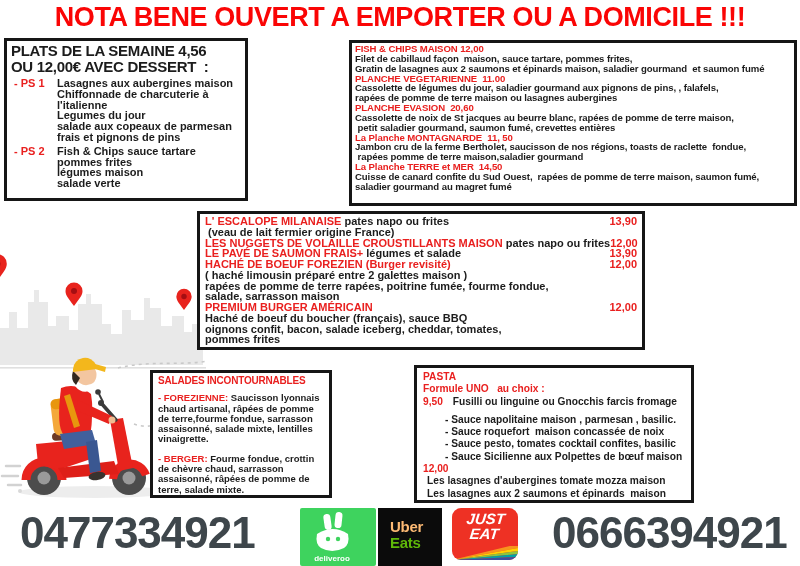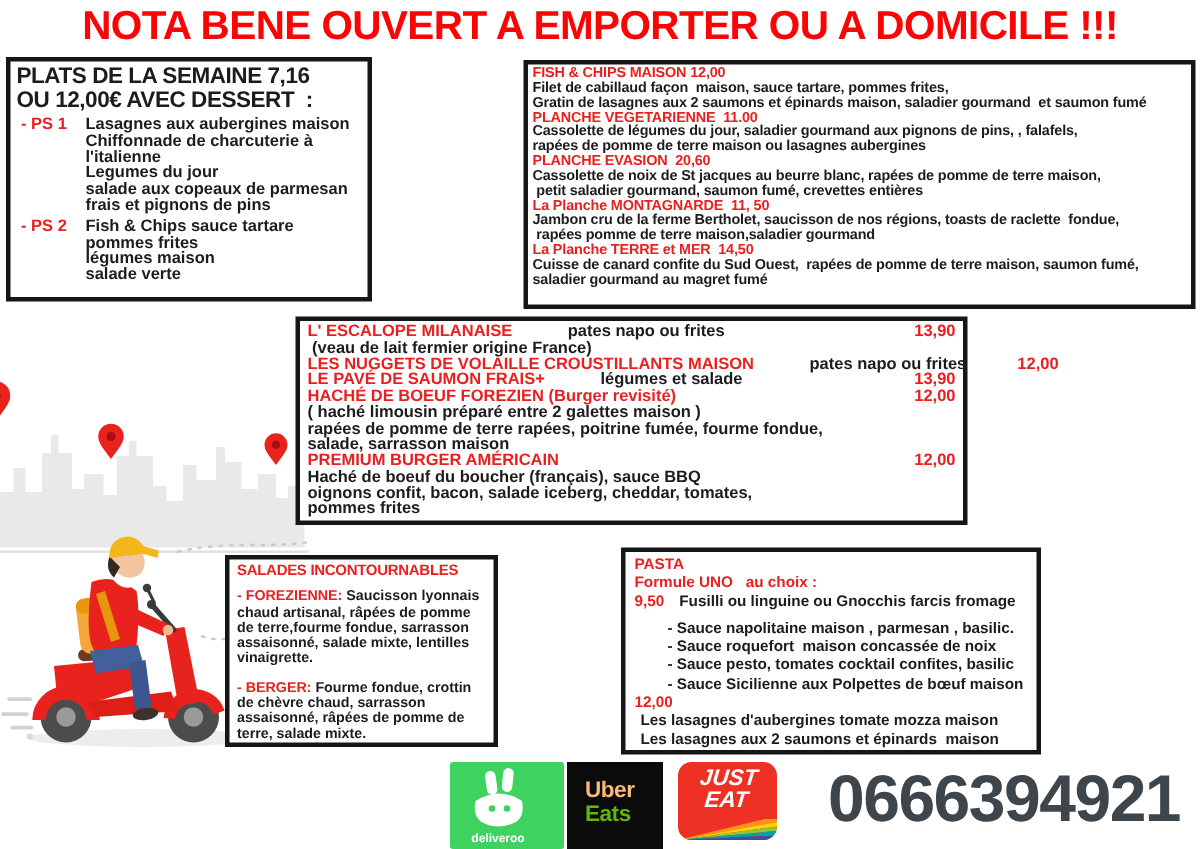--- a/index.html
+++ b/index.html
@@ -24,21 +24,21 @@
   .ps-lines { flex: 1; }
 
   
   #planches-box { left: 349px; top: 40px; width: 448px; height: 166px; padding: 1px 3px;
                   font-size: 9.6px; line-height: 9.85px; letter-spacing: -0.1px; }
   #planches-box div { white-space: pre; }
 
   
   #grill-box { left: 197px; top: 211px; width: 448px; height: 139px; padding: 2px 5px;
                font-size: 11px; line-height: 10.75px; }
-  .mrow { display: flex; white-space: pre; gap: 34px; }
+  .mrow { display: flex; white-space: pre; }
   .mrow .price { margin-left: auto; }
 
   
   #salades-box { left: 150px; top: 370px; width: 182px; height: 128px; padding: 3px 5px;
                  font-size: 9.5px; line-height: 10.3px; }
   #salades-box .heading { font-size: 10px; letter-spacing: -0.2px; margin-bottom: 7px; }
   #salades-box .sal-item { margin-bottom: 9px; }
 
   
   #pasta-box { left: 414px; top: 365px; width: 280px; height: 138px; padding: 3px 6px;
@@ -69,21 +69,21 @@
   .je-fan { position: absolute; left: 0; bottom: 0; width: 66px; height: 14px; }
 </style>
 </head>
 <body>
 
 <div id="page">
 
   <div id="title">NOTA BENE OUVERT A EMPORTER OU A DOMICILE !!!</div>
 
   <div id="plats-box" class="box">
-    <div class="plats-heading pre">PLATS DE LA SEMAINE 7,16</div>
+    <div class="plats-heading pre">PLATS DE LA SEMAINE 4,56</div>
     <div class="plats-heading pre">OU 12,00€ AVEC DESSERT  :</div>
     <div class="ps-item">
       <span class="ps-label pre">- PS 1</span>
       <div class="ps-lines">
         <div class="pre">Lasagnes aux aubergines maison</div>
         <div class="pre">Chiffonnade de charcuterie à</div>
         <div class="pre">l'italienne</div>
         <div class="pre">Legumes du jour</div>
         <div class="pre">salade aux copeaux de parmesan</div>
         <div class="pre">frais et pignons de pins</div>
@@ -235,20 +235,21 @@
       <path d="M73,141 A12,12 0 0 1 96,137 L97,141 L73,144 Z" fill="#f3b71c"></path>
       <path d="M95,136 L106,139 L105,144 L95,141 Z" fill="#f3b71c"></path>
     </g>
     <g fill="#d9d9d9">
       <circle cx="152" cy="258" r="2"></circle>
         <circle cx="158" cy="252" r="1.5"></circle>
         <circle cx="20" cy="263" r="2"></circle>
     </g>
   </svg>
 
+  <div id="phone-left" class="phone">0477334921</div>
 
   <div id="deliveroo-logo" class="logo">
     <svg viewBox="0 0 64 58" width="64" height="58">
       <rect x="24" y="6" width="7" height="16" rx="3.5" fill="#fff" transform="rotate(-8 27 14)"></rect>
       <rect x="35" y="4" width="7" height="16" rx="3.5" fill="#fff" transform="rotate(6 38 12)"></rect>
       <path d="M17,26 q16,-10 31,0 q2,10 -4,14 q-12,6 -23,0 q-6,-4 -4,-14 z" fill="#fff"></path>
       <circle cx="28" cy="31" r="2.2" fill="#3ed35e"></circle>
       <circle cx="38" cy="31" r="2.2" fill="#3ed35e"></circle>
       <text x="32" y="53" text-anchor="middle" font-family="Liberation Sans, sans-serif" font-size="8" font-weight="bold" fill="#ffffff">deliveroo</text>
     </svg>

